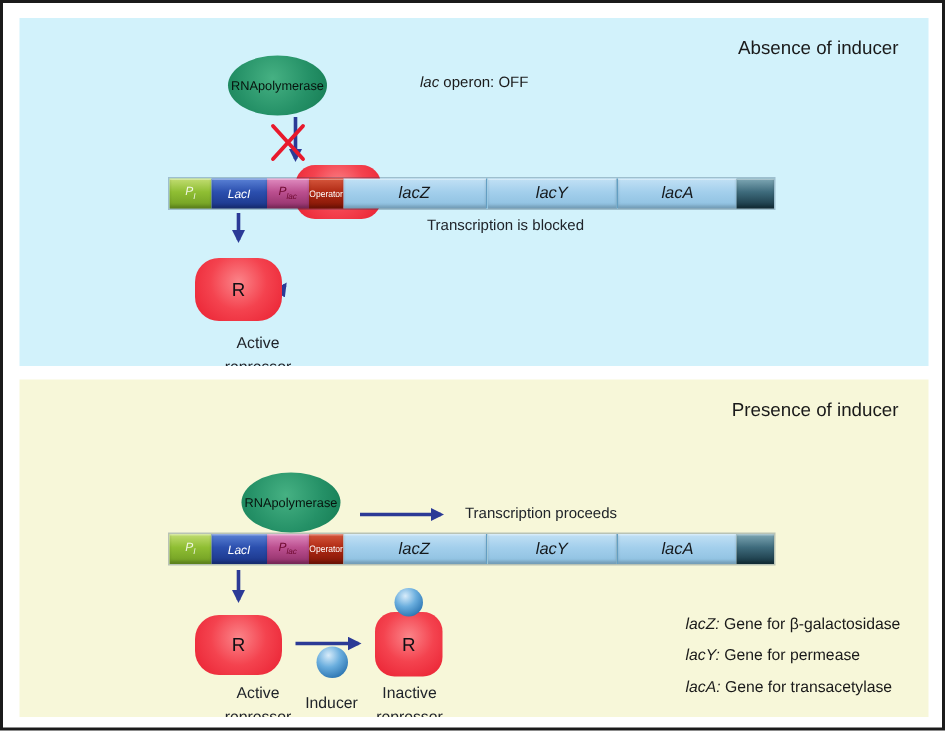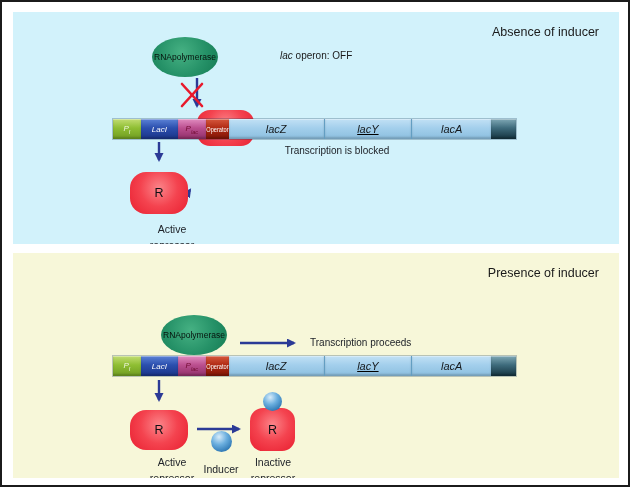--- a/index.html
+++ b/index.html
@@ -18,21 +18,21 @@
   .note{position:absolute;font-size:10px;color:#20242a;}
   .dna-bar{position:absolute;width:403px;height:20px;display:flex;z-index:2;border:1px solid rgba(25,60,90,0.28);box-sizing:content-box;}
   .seg{height:100%;position:relative;display:flex;align-items:center;justify-content:center;
        box-shadow:inset 0 1px 0 rgba(255,255,255,0.35), inset 0 -2px 2px rgba(0,0,0,0.18);}
   .seg-pi{width:28px;background:linear-gradient(180deg,#c2dd72,#8fbe33 45%,#6f9c22);}
   .seg-laci{width:37px;background:linear-gradient(180deg,#5b82d6,#2b4fae 45%,#1a3487);}
   .seg-plac{width:28px;background:linear-gradient(180deg,#e08cc0,#bb4f8f 45%,#8f2f68);}
   .seg-operator{width:23px;background:linear-gradient(180deg,#d6573d,#b02a14 45%,#801505);}
   .seg-gene{background:linear-gradient(180deg,#c2e1f5,#a3cfec 45%,#8cbfdf);}
   .seg-lacz{width:95px;border-right:1px solid #639ec2;}
-  .seg-lacy{width:87px;border-right:1px solid #639ec2;text-decoration:underline;}
+  .seg-lacy{width:87px;border-right:1px solid #639ec2;}
   .seg-laca{width:79px;}
   .seg-endcap{width:25px;background:linear-gradient(180deg,#7fa8b5,#3e6b7c 45%,#14323e);}
   .seg-label-sm{font-size:8px;font-style:italic;color:#fff;white-space:nowrap;}
   .seg-label-sm sub{font-size:5.5px;font-style:italic;}
   .plac-label{color:#6f0a30;}
   .pi-label{color:rgba(255,255,255,0.85);}
   .seg-label-op{font-size:6.3px;color:#fff;white-space:nowrap;transform:scaleX(0.9);}
   .gene-label{font-style:italic;font-size:11px;color:#15191c;}
   .repressor{position:absolute;background:radial-gradient(circle at 50% 38%, #fb8489 0%, #f4434f 48%, #e91f30 100%);
              border-radius:16px;display:flex;align-items:center;justify-content:center;
@@ -184,15 +184,20 @@
 
     <div class="repressor" style="left:237px;top:155px;width:45px;height:43px;border-radius:13px;">
       <span>R</span>
     </div>
     <div class="sphere" style="left:250px;top:139px;width:19px;height:19px;"></div>
     <div class="rep-label" style="left:215px;top:201px;width:90px;">
       <div>Inactive</div>
       <div>repressor</div>
     </div>
 
+    <div class="legend">
+      <div class="legend-row"><i>lacZ:</i><span> Gene for β-galactosidase</span></div>
+      <div class="legend-row"><i>lacY:</i><span> Gene for permease</span></div>
+      <div class="legend-row"><i>lacA:</i><span> Gene for transacetylase</span></div>
+    </div>
   </section>
 
 </div>
 
 </body></html>

